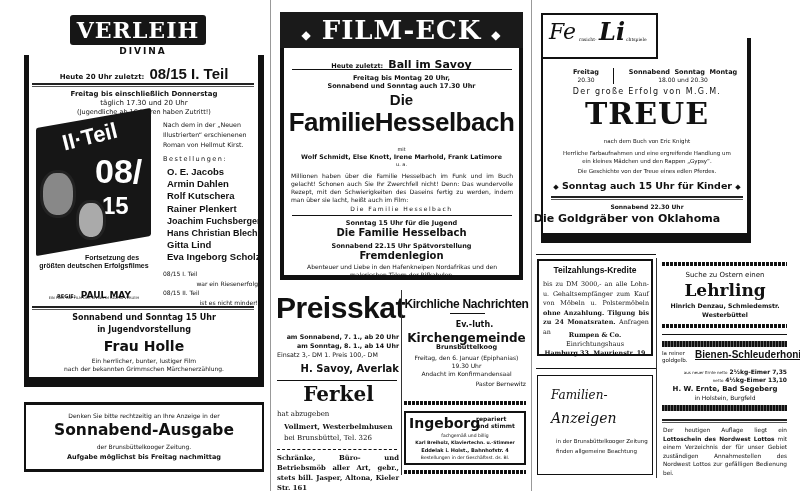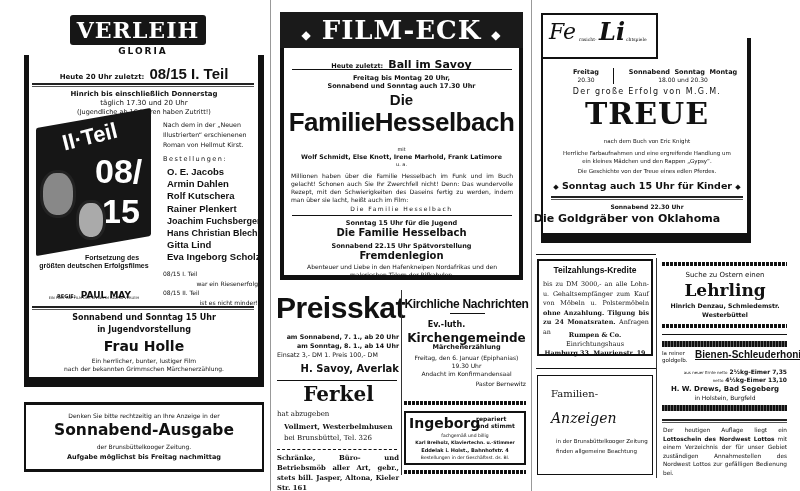--- a/index.html
+++ b/index.html
@@ -30,37 +30,37 @@
 #fe-box-label{left:541px;top:13px;width:117px;height:46px;border:2px solid #111;background:#fff}
 #fe-box{left:541px;top:38px;width:210px;height:205px;border:2px solid #111;border-top:none;border-right:4px solid #111;border-bottom:10px solid #111}
 </style>
 </head>
 <body>
 
 <div class="vline" style="left:270px;top:0;height:491px"></div>
 <div class="vline" style="left:531px;top:0;height:491px"></div>
 
 <div class="abs" id="metropol-banner">VERLEIH</div>
-<div class="abs" id="metropol-theater">GLORIA</div>
+<div class="abs" id="metropol-theater">DIVINA</div>
 <div class="abs" id="metropol-box"></div>
 
 <div class="abs c" style="left:30px;top:64px;width:228px;white-space:nowrap">
   <span class="b" style="font-size:7px">Heute 20 Uhr zuletzt:</span>
   <span class="b" style="font-size:15px;font-family:'Liberation Sans',sans-serif">08/15 I. Teil</span>
 </div>
 <div class="abs drule" style="left:32px;top:83px;width:222px"></div>
 
-<div class="abs c b" style="left:30px;top:90px;width:228px;font-size:7px">Hinrich bis einschließlich Donnerstag</div>
+<div class="abs c b" style="left:30px;top:90px;width:228px;font-size:7px">Freitag bis einschließlich Donnerstag</div>
 <div class="abs c" style="left:30px;top:99px;width:228px;font-size:7px">täglich 17.30 und 20 Uhr</div>
 <div class="abs c" style="left:30px;top:108px;width:228px;font-size:6.5px">(Jugendliche ab 16 Jahren haben Zutritt!)</div>
 
 <div class="abs" id="poster-art"></div>
 <div class="abs poster-txt" style="left:62px;top:124px;font-size:22px;transform:rotate(-14deg)">II·Teil</div>
 <div class="abs poster-txt" style="left:95px;top:152px;font-size:34px">08/</div>
-<div class="abs poster-txt" style="left:102px;top:192px;font-size:34px">15</div>
+<div class="abs poster-txt" style="left:102px;top:192px;font-size:24px">15</div>
 <div class="abs" style="left:40px;top:170px;width:36px;height:48px;background:#888;border-radius:45%;border:3px solid #222"></div>
 <div class="abs" style="left:76px;top:200px;width:30px;height:40px;background:#aaa;border-radius:45%;border:3px solid #222"></div>
 <div class="abs c b" style="left:38px;top:254px;width:112px;font-size:7px;line-height:8px;font-family:'Liberation Sans',sans-serif">
   <div style="padding-left:36px">Fortsetzung des</div>
   <div>größten deutschen Erfolgsfilmes</div>
 </div>
 <div class="abs c" style="left:38px;top:283px;width:112px;white-space:nowrap">
   <span class="b" style="font-size:5px">REGIE:</span>
   <span class="b" style="font-size:9px">PAUL MAY</span>
 </div>
@@ -138,23 +138,23 @@
 <div class="abs serif" style="left:277px;top:410px;font-size:7px">hat abzugeben</div>
 <div class="abs b serif" style="left:284px;top:422px;width:116px;font-size:7px;white-space:nowrap">Vollmert, Westerbelmhusen</div>
 <div class="abs serif" style="left:284px;top:434px;width:116px;font-size:7px">bei Brunsbüttel, Tel. 326</div>
 <div class="abs rule" style="left:277px;top:449px;width:120px;border-top-width:1px;border-top-style:dashed"></div>
 <div class="abs serif b" style="left:277px;top:453px;width:122px;font-size:6.8px;line-height:10px;text-align:justify">Schränke, Büro- und Betriebsmöb aller Art, gebr., stets bill. Jasper, Altona, Kieler Str. 161</div>
 
 <div class="vline" style="left:401px;top:290px;height:185px;background:#333"></div>
 
 <div class="abs c b cond" style="left:404px;top:297px;width:125px;font-size:12px;letter-spacing:-0.3px;white-space:nowrap">Kirchliche Nachrichten</div>
 <div class="abs rule" style="left:450px;top:313px;width:35px;border-top-width:1px"></div>
-<div class="abs c b" style="left:384px;top:320px;width:125px;font-size:8px">Ev.-luth.</div>
+<div class="abs c b" style="left:412px;top:320px;width:125px;font-size:8px">Ev.-luth.</div>
 <div class="abs c b" style="left:404px;top:331px;width:125px;font-size:12px">Kirchengemeinde</div>
-<div class="abs c b" style="left:404px;top:343px;width:125px;font-size:6.5px">Märchenerzählung</div>
+<div class="abs c b" style="left:404px;top:343px;width:125px;font-size:6.5px">Brunsbüttelkoog</div>
 <div class="abs c" style="left:404px;top:354px;width:125px;font-size:6px;white-space:nowrap">Freitag, den 6. Januar (Epiphanias)</div>
 <div class="abs c" style="left:404px;top:362px;width:125px;font-size:6px">19.30 Uhr</div>
 <div class="abs c" style="left:404px;top:370px;width:125px;font-size:6px">Andacht im Konfirmandensaal</div>
 <div class="abs" style="left:404px;top:380px;width:122px;font-size:6px;text-align:right">Pastor Bernewitz</div>
 <div class="abs dots" style="left:404px;top:401px;width:122px"></div>
 
 <div class="abs box" style="left:404px;top:411px;width:122px;height:54px;border-width:2px"></div>
 <div class="abs b" style="left:409px;top:415px;font-size:14px">Ingeborg</div>
 <div class="abs b" style="left:476px;top:415px;font-size:6px;line-height:7px">
   <div>repariert</div>
@@ -205,21 +205,21 @@
   <span>bis zu DM 3000,- an alle Lohn- u. Gehaltsempfänger zum Kauf von Möbeln u. Polstermöbeln</span>
   <span class="b">ohne Anzahlung. Tilgung bis zu 24 Monatsraten.</span>
   <span>Anfragen an</span>
 </div>
 <div class="abs c b serif" style="left:539px;top:331px;width:112px;font-size:6.5px">Rumpen &amp; Co.</div>
 <div class="abs c serif" style="left:539px;top:340px;width:112px;font-size:6.5px">Einrichtungshaus</div>
 <div class="abs c serif" style="left:539px;top:349px;width:112px;font-size:6.3px;white-space:nowrap"><b>Hamburg 33, Maurienstr. 19</b></div>
 <div class="abs rule" style="left:536px;top:368px;width:120px;border-top-width:1px"></div>
 
 <div class="abs box" style="left:537px;top:375px;width:116px;height:100px;border-width:1px"></div>
-<div class="abs serif" style="left:551px;top:388px;font-size:10px;">Familien-</div>
+<div class="abs serif" style="left:551px;top:388px;font-size:12px;font-style:italic">Familien-</div>
 <div class="abs serif" style="left:551px;top:410px;font-size:14px;font-style:italic">Anzeigen</div>
 <div class="abs" style="left:556px;top:436px;width:94px;font-size:5.5px;line-height:10px">in der Brunsbüttelkooger Zeitung finden allgemeine Beachtung</div>
 
 <div class="vline" style="left:656px;top:258px;height:220px;background:#333"></div>
 
 <div class="abs dots" style="left:662px;top:262px;width:125px"></div>
 <div class="abs c" style="left:660px;top:271px;width:130px;font-size:7px">Suche zu Ostern einen</div>
 <div class="abs c b serif" style="left:660px;top:280px;width:130px;font-size:17px">Lehrling</div>
 <div class="abs c b" style="left:660px;top:302px;width:130px;font-size:6.2px;white-space:nowrap">Hinrich Denzau, Schmiedemstr.</div>
 <div class="abs c b" style="left:660px;top:311px;width:130px;font-size:6.2px">Westerbüttel</div>
@@ -233,21 +233,21 @@
 </div>
 <div class="abs b cond" style="left:695px;top:349px;font-size:10px;text-decoration:underline;white-space:nowrap">Bienen-Schleuderhonig</div>
 <div class="abs" style="left:662px;top:368px;width:125px;font-size:6px;white-space:nowrap;text-align:right">
   <span style="font-size:4px">aus neuer Ernte netto</span>
   <b>2½kg-Eimer  7,35</b>
 </div>
 <div class="abs" style="left:662px;top:376px;width:125px;font-size:6px;white-space:nowrap;text-align:right">
   <span style="font-size:4px">netto</span>
   <b>4½kg-Eimer 13,10</b>
 </div>
-<div class="abs c b" style="left:660px;top:385px;width:130px;font-size:7px">H. W. Drews, Bad Segeberg</div>
+<div class="abs c b" style="left:660px;top:385px;width:130px;font-size:7px">H. W. Ernte, Bad Segeberg</div>
 <div class="abs c" style="left:660px;top:394px;width:130px;font-size:6px">in Holstein, Burgfeld</div>
 <div class="abs" style="left:662px;top:405px;width:125px;height:6px;background:repeating-linear-gradient(90deg,#111 0 2px,#666 2px 3px)"></div>
 <div class="abs drule" style="left:662px;top:419px;width:125px"></div>
 
 <div class="abs" style="left:663px;top:426px;width:124px;font-size:5.8px;line-height:8.5px;text-align:justify">
   <span>Der heutigen Auflage liegt ein</span>
   <b>Lottoschein des Nordwest Lottos</b>
   <span>mit einem Verzeichnis der für unser Gebiet zuständigen Annahmestellen des Nordwest Lottos zur gefälligen Bedienung bei.</span>
 </div>
 

